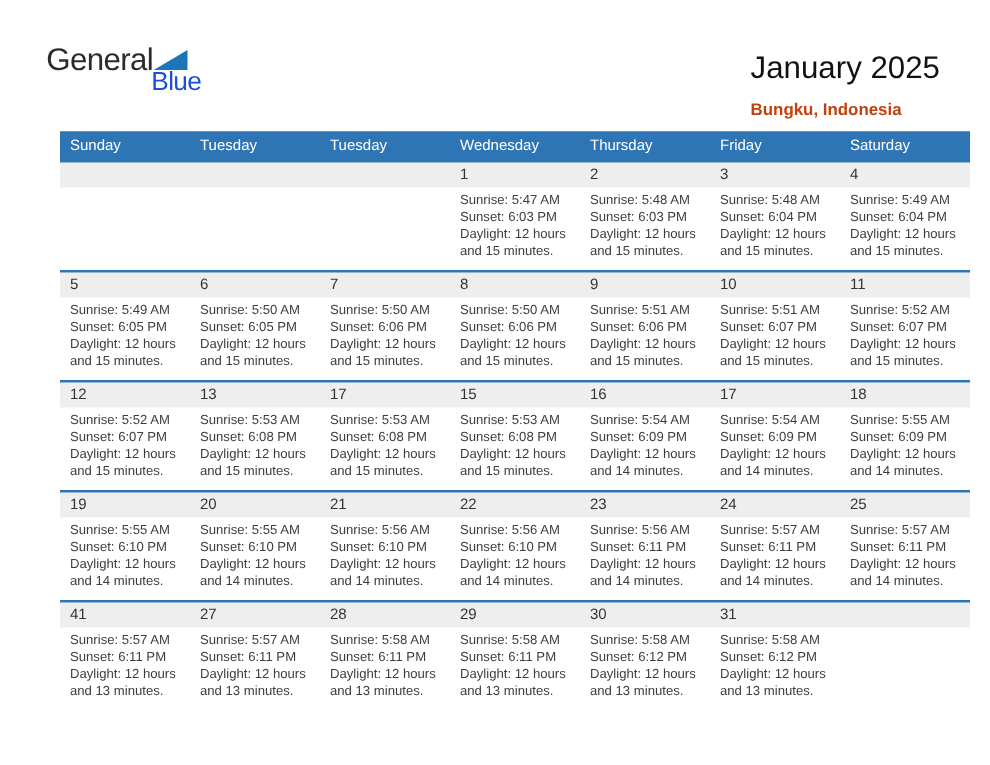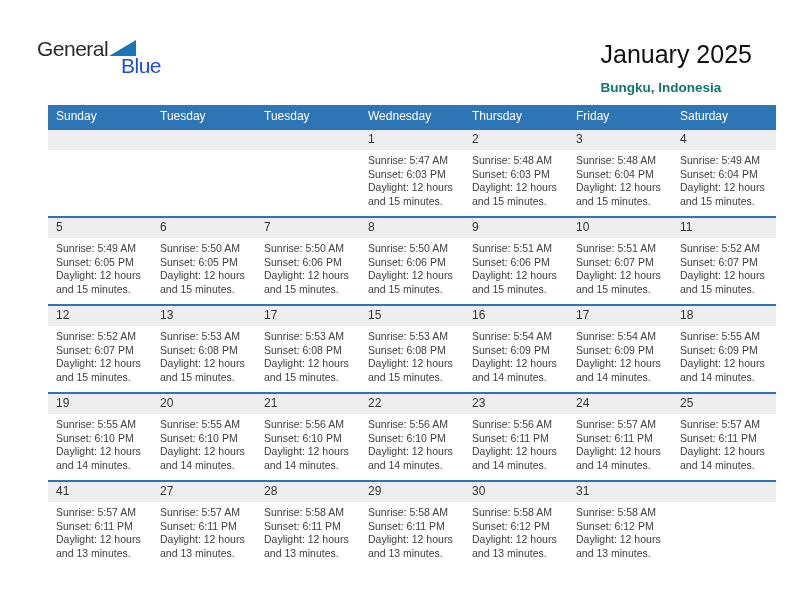--- a/index.html
+++ b/index.html
@@ -3,30 +3,30 @@
 <meta charset="utf-8">
 <style>
   * { margin:0; padding:0; box-sizing:border-box; }
   html,body { width:792px; height:612px; background:#ffffff; overflow:hidden;
               font-family:"Liberation Sans", sans-serif; }
   .page { position:relative; width:792px; height:612px; background:#ffffff; }
 
   
   .logo { position:absolute; left:37px; top:38px; }
   .logo-row { display:flex; align-items:flex-start; }
-  .logo-general { font-size:21px; color:#2b2b2b; letter-spacing:-0.5px; line-height:21px;text-align:right; }
+  .logo-general { font-size:25px; color:#2b2b2b; letter-spacing:-0.5px; line-height:21px;text-align:right; }
   .logo-tri { width:0; height:0; border-left:27px solid transparent;
               border-bottom:16px solid #1B75BB; margin-left:1px; margin-top:2px; }
   .logo-blue { font-size:21px; color:#1d4ed8; letter-spacing:-0.5px; line-height:20px;
                margin-left:84px; margin-top:-3px; }
 
   
   .titles { position:absolute; right:40px; top:40px; text-align:left; }
   .month-title { font-size:25px; color:#111111; font-weight:400; line-height:28px; }
-  .location-subtitle { font-size:13.5px; color:#0f766e; font-weight:700; margin-top:12px; }
+  .location-subtitle { font-size:13.5px; color:#c2410c; font-weight:700; margin-top:12px; }
 
   
   .calendar { position:absolute; left:48px; top:105px; width:728px;
               border-collapse:collapse; table-layout:fixed; }
   .calendar th { background:#2E75B6; color:#ffffff; font-size:12px; font-weight:400;
                  text-align:left; padding:4px 8px 5px 8px; height:22px; }
   .calendar td { vertical-align:top; border-top:2px solid #2E75B6; height:88px;
                  padding:0; }
   .day-band { background:#EEEEEE; height:20px; padding:2px 8px 0 8px;
               font-size:12px; color:#333333; }

